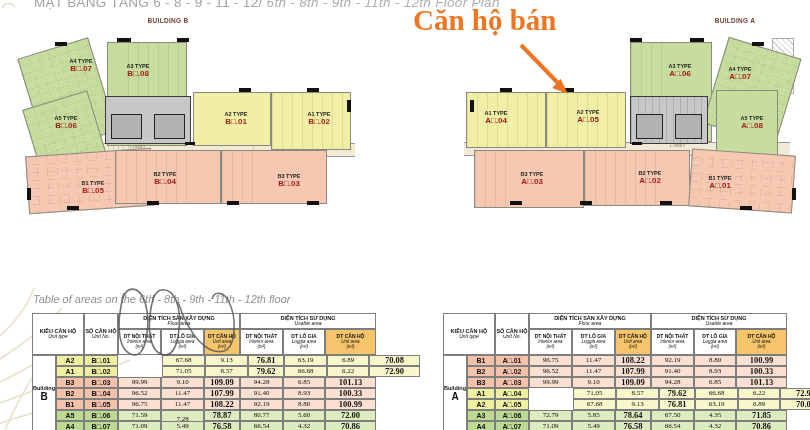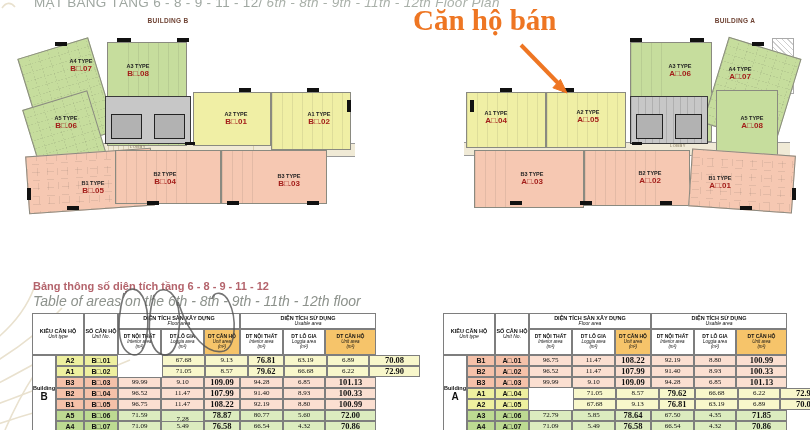--- a/index.html
+++ b/index.html
@@ -28,21 +28,21 @@
     background-image:repeating-linear-gradient(90deg,rgba(150,130,80,.28) 0 .5px,transparent .5px 5px);}
   .lobby{position:absolute;font-size:4px;color:#7d7154;letter-spacing:.5px;}
   .bar{position:absolute;background:#111;}
   .hatch{position:absolute;box-sizing:border-box;border:.5px solid #aaa;
     background:repeating-linear-gradient(45deg,#cfcfcf 0 1px,transparent 1px 4px);}
   .unit-label{position:absolute;width:56px;text-align:center;line-height:1.15;}
   .unit-label .t{display:block;font-size:5.5px;font-weight:bold;color:#222;}
   .unit-label .n{display:block;font-size:8px;font-weight:bold;color:#a31e1a;}
   
   #left-table-title{position:absolute;left:33px;top:280px;font-size:11px;font-weight:bold;color:#b4646c;}
-  #left-table-subtitle{position:absolute;left:33px;top:293px;font-size:14px;font-style:italic;color:#8d928c;}
+  #left-table-subtitle{position:absolute;left:33px;top:293px;font-size:11px;font-style:italic;color:#8d928c;}
   .area-table{position:absolute;top:313px;width:344px;height:119px;}
   .tc{position:absolute;box-sizing:border-box;border:.5px solid #7e7e7e;background:#fff;
     display:flex;flex-direction:column;align-items:center;justify-content:center;
     text-align:center;line-height:1.1;overflow:hidden;color:#111;}
   .tc .h-vi{font-size:5.5px;font-weight:bold;}
   .tc .h-en{font-size:5px;font-style:italic;}
   .tc .s-vi{font-size:5px;font-weight:bold;}
   .tc .s-en,.tc .s-u{font-size:4.5px;font-style:italic;}
   .tc.hl{background:#f6c46a;}
   .tc.lbl{font-weight:bold;font-size:7px;}
@@ -190,21 +190,20 @@
       <div class="unit-label" style="left: 170px; top: 132px;">
         <span class="t">B2 TYPE</span>
         <span class="n">A□.02</span>
       </div>
       <div class="unit-label" style="left: 240px; top: 137px;">
         <span class="t">B1 TYPE</span>
         <span class="n">A□.01</span>
       </div>
     </div>
 
-  <div id="left-table-title">Bảng thông số diện tích tầng 6 - 8 - 9 - 11 - 12</div>
   <div id="left-table-subtitle">Table of areas on the 6th - 8th - 9th - 11th - 12th floor</div>
 
   <div class="area-table" style="left:32px;">
       <div class="tc" style="left: 0px; top: 0px; width: 52px; height: 42px;">
         <span class="h-vi">KIỂU CĂN HỘ</span>
         <span class="h-en">Unit type</span>
       </div>
       <div class="tc" style="left: 52px; top: 0px; width: 34px; height: 42px;">
         <span class="h-vi">SỐ CĂN HỘ</span>
         <span class="h-en">Unit No.</span>

